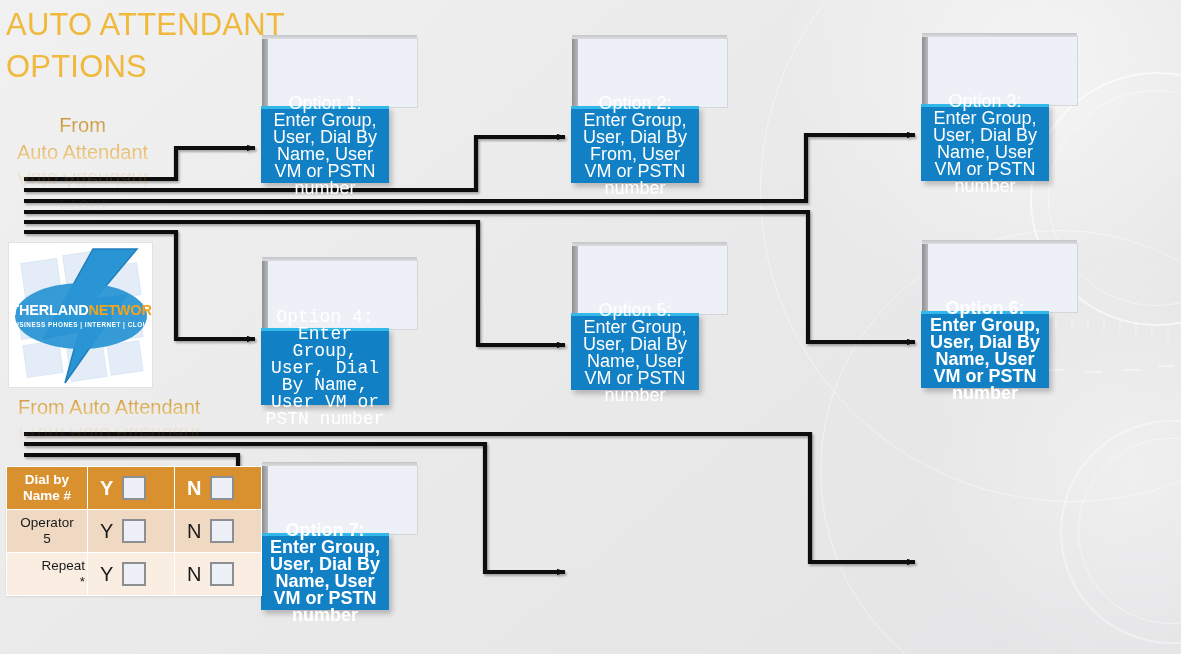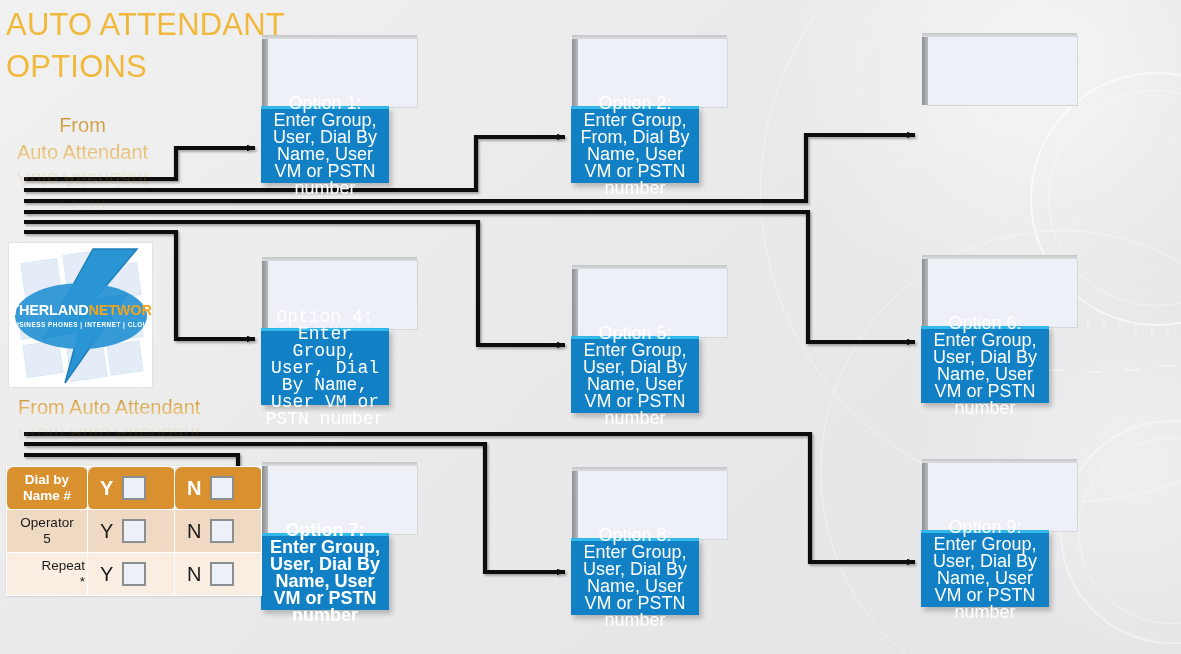--- a/index.html
+++ b/index.html
@@ -192,21 +192,21 @@
   }
   .opt-letter { font-size: 20px; line-height: 20px; }
   .chk {
     width: 24px;
     height: 24px;
     background: #eef0f8;
     border: 2px solid #8d8e91;
     box-sizing: border-box;
     flex: 0 0 auto;
   }
-  .row-head td { background: #d9912f; color: #ffffff; border-radius: 7px; }
+  .row-head td { background: #d9912f; color: #ffffff; }
   .row-head .cell-label { font-weight: bold; }
   .row-head .opt-letter { font-weight: bold; color: #ffffff; }
   .row-2 td { background: #efd9c2; color: #1a1a1a; }
   .row-3 td { background: #faeee2; color: #1a1a1a; text-align: right; }
 </style>
 </head>
 <body>
 
 <div id="slide">
 
@@ -303,50 +303,43 @@
       <text x="72" y="84" text-anchor="middle" fill="#ffffff" font-family="Liberation Sans, sans-serif" font-size="6.4" font-weight="bold" letter-spacing="0.5">BUSINESS PHONES | INTERNET | CLOUD</text>
     </svg>
   </div>
 
   <div class="card" style="left:261px; top:38px;">
     <div class="card-top"></div>
     <div class="card-body">Option 1: Enter Group, User, Dial By Name, User VM or PSTN number</div>
   </div>
   <div class="card" style="left:571px; top:38px;">
     <div class="card-top"></div>
-    <div class="card-body">Option 2: Enter Group, From, Dial By Name, User VM or PSTN number</div>
+    <div class="card-body">Option 2: Enter Group, User, Dial By From, User VM or PSTN number</div>
   </div>
   <div class="card" style="left:921px; top:36px;">
     <div class="card-top"></div>
+    <div class="card-body">Option 3: Enter Group, User, Dial By Name, User VM or PSTN number</div>
   </div>
 
   <div class="card" style="left:261px; top:260px;font-family:Liberation Mono, monospace;">
     <div class="card-top"></div>
     <div class="card-body">Option 4: Enter Group, User, Dial By Name, User VM or PSTN number</div>
   </div>
-  <div class="card" style="left:571px; top:268px;">
+  <div class="card" style="left:571px; top:245px;">
     <div class="card-top"></div>
     <div class="card-body">Option 5: Enter Group, User, Dial By Name, User VM or PSTN number</div>
   </div>
-  <div class="card" style="left:921px; top:258px;">
+  <div class="card" style="left:921px; top:243px;font-weight:bold;">
     <div class="card-top"></div>
     <div class="card-body">Option 6: Enter Group, User, Dial By Name, User VM or PSTN number</div>
   </div>
 
   <div class="card" style="left:261px; top:465px;font-weight:bold;">
     <div class="card-top"></div>
     <div class="card-body">Option 7: Enter Group, User, Dial By Name, User VM or PSTN number</div>
-  </div>
-  <div class="card" style="left:571px; top:470px;">
-    <div class="card-top"></div>
-    <div class="card-body">Option 8: Enter Group, User, Dial By Name, User VM or PSTN number</div>
-  </div>
-  <div class="card" style="left:921px; top:462px;">
-    <div class="card-top"></div>
-    <div class="card-body">Option 9: Enter Group, User, Dial By Name, User VM or PSTN number</div>
   </div>
 
   <table id="dial-table">
     <tbody>
       <tr class="row-head">
         <td class="cell-label">Dial by
 Name  #</td>
         <td class="cell-opt">
           <div class="opt-inner">
             <span class="opt-letter">Y</span>

